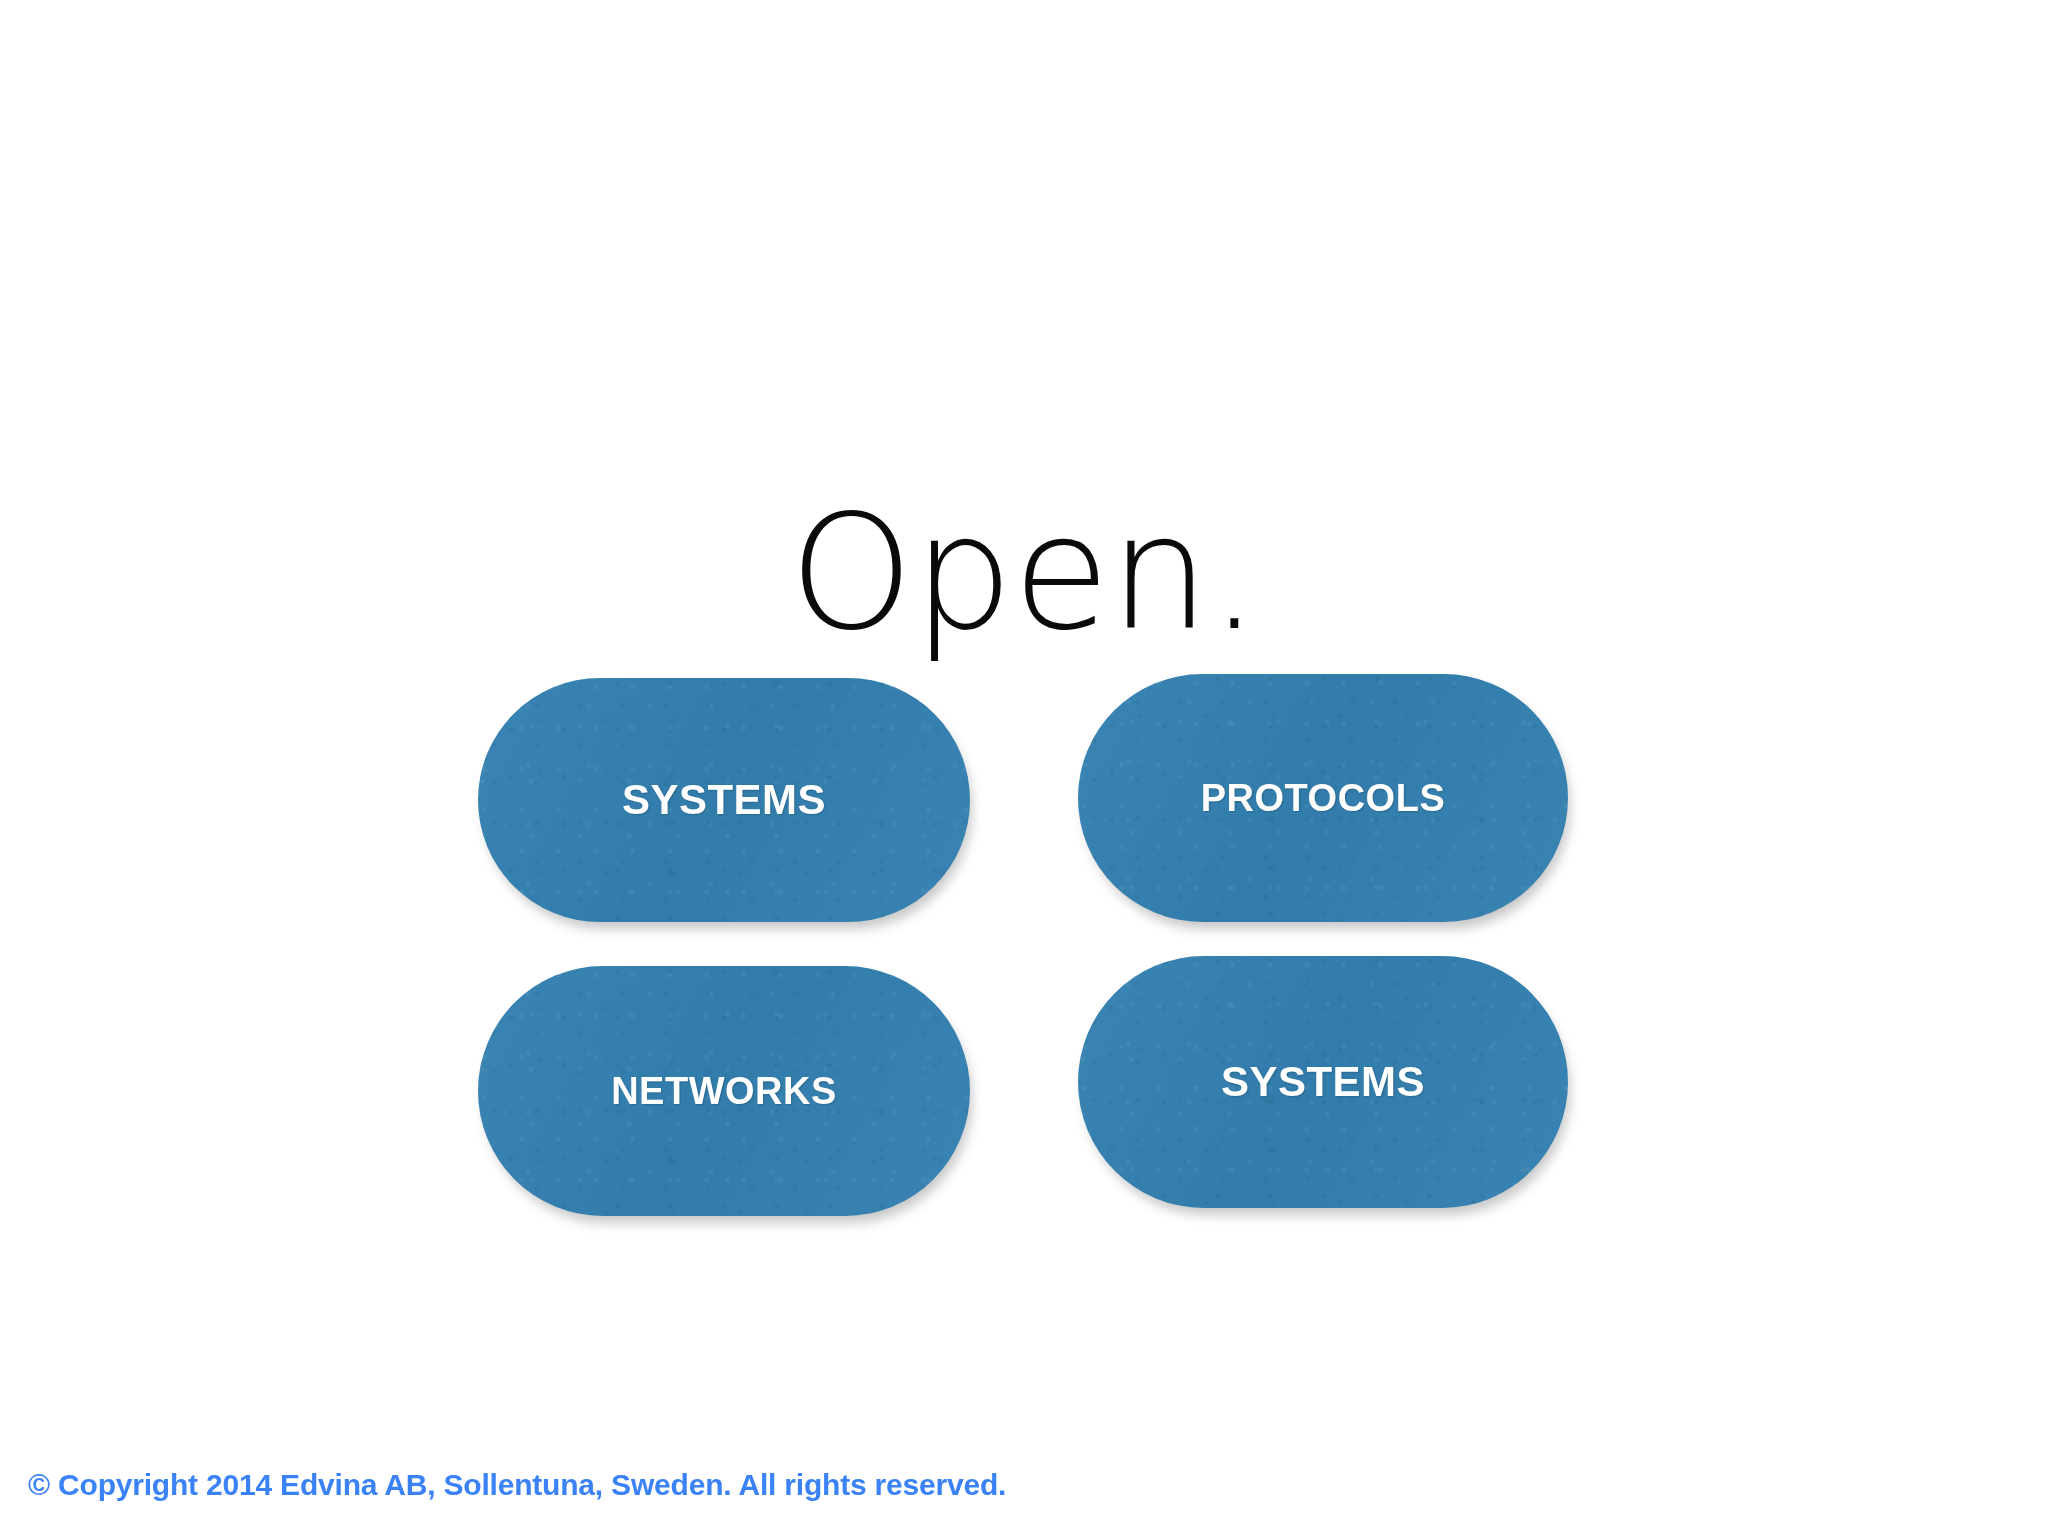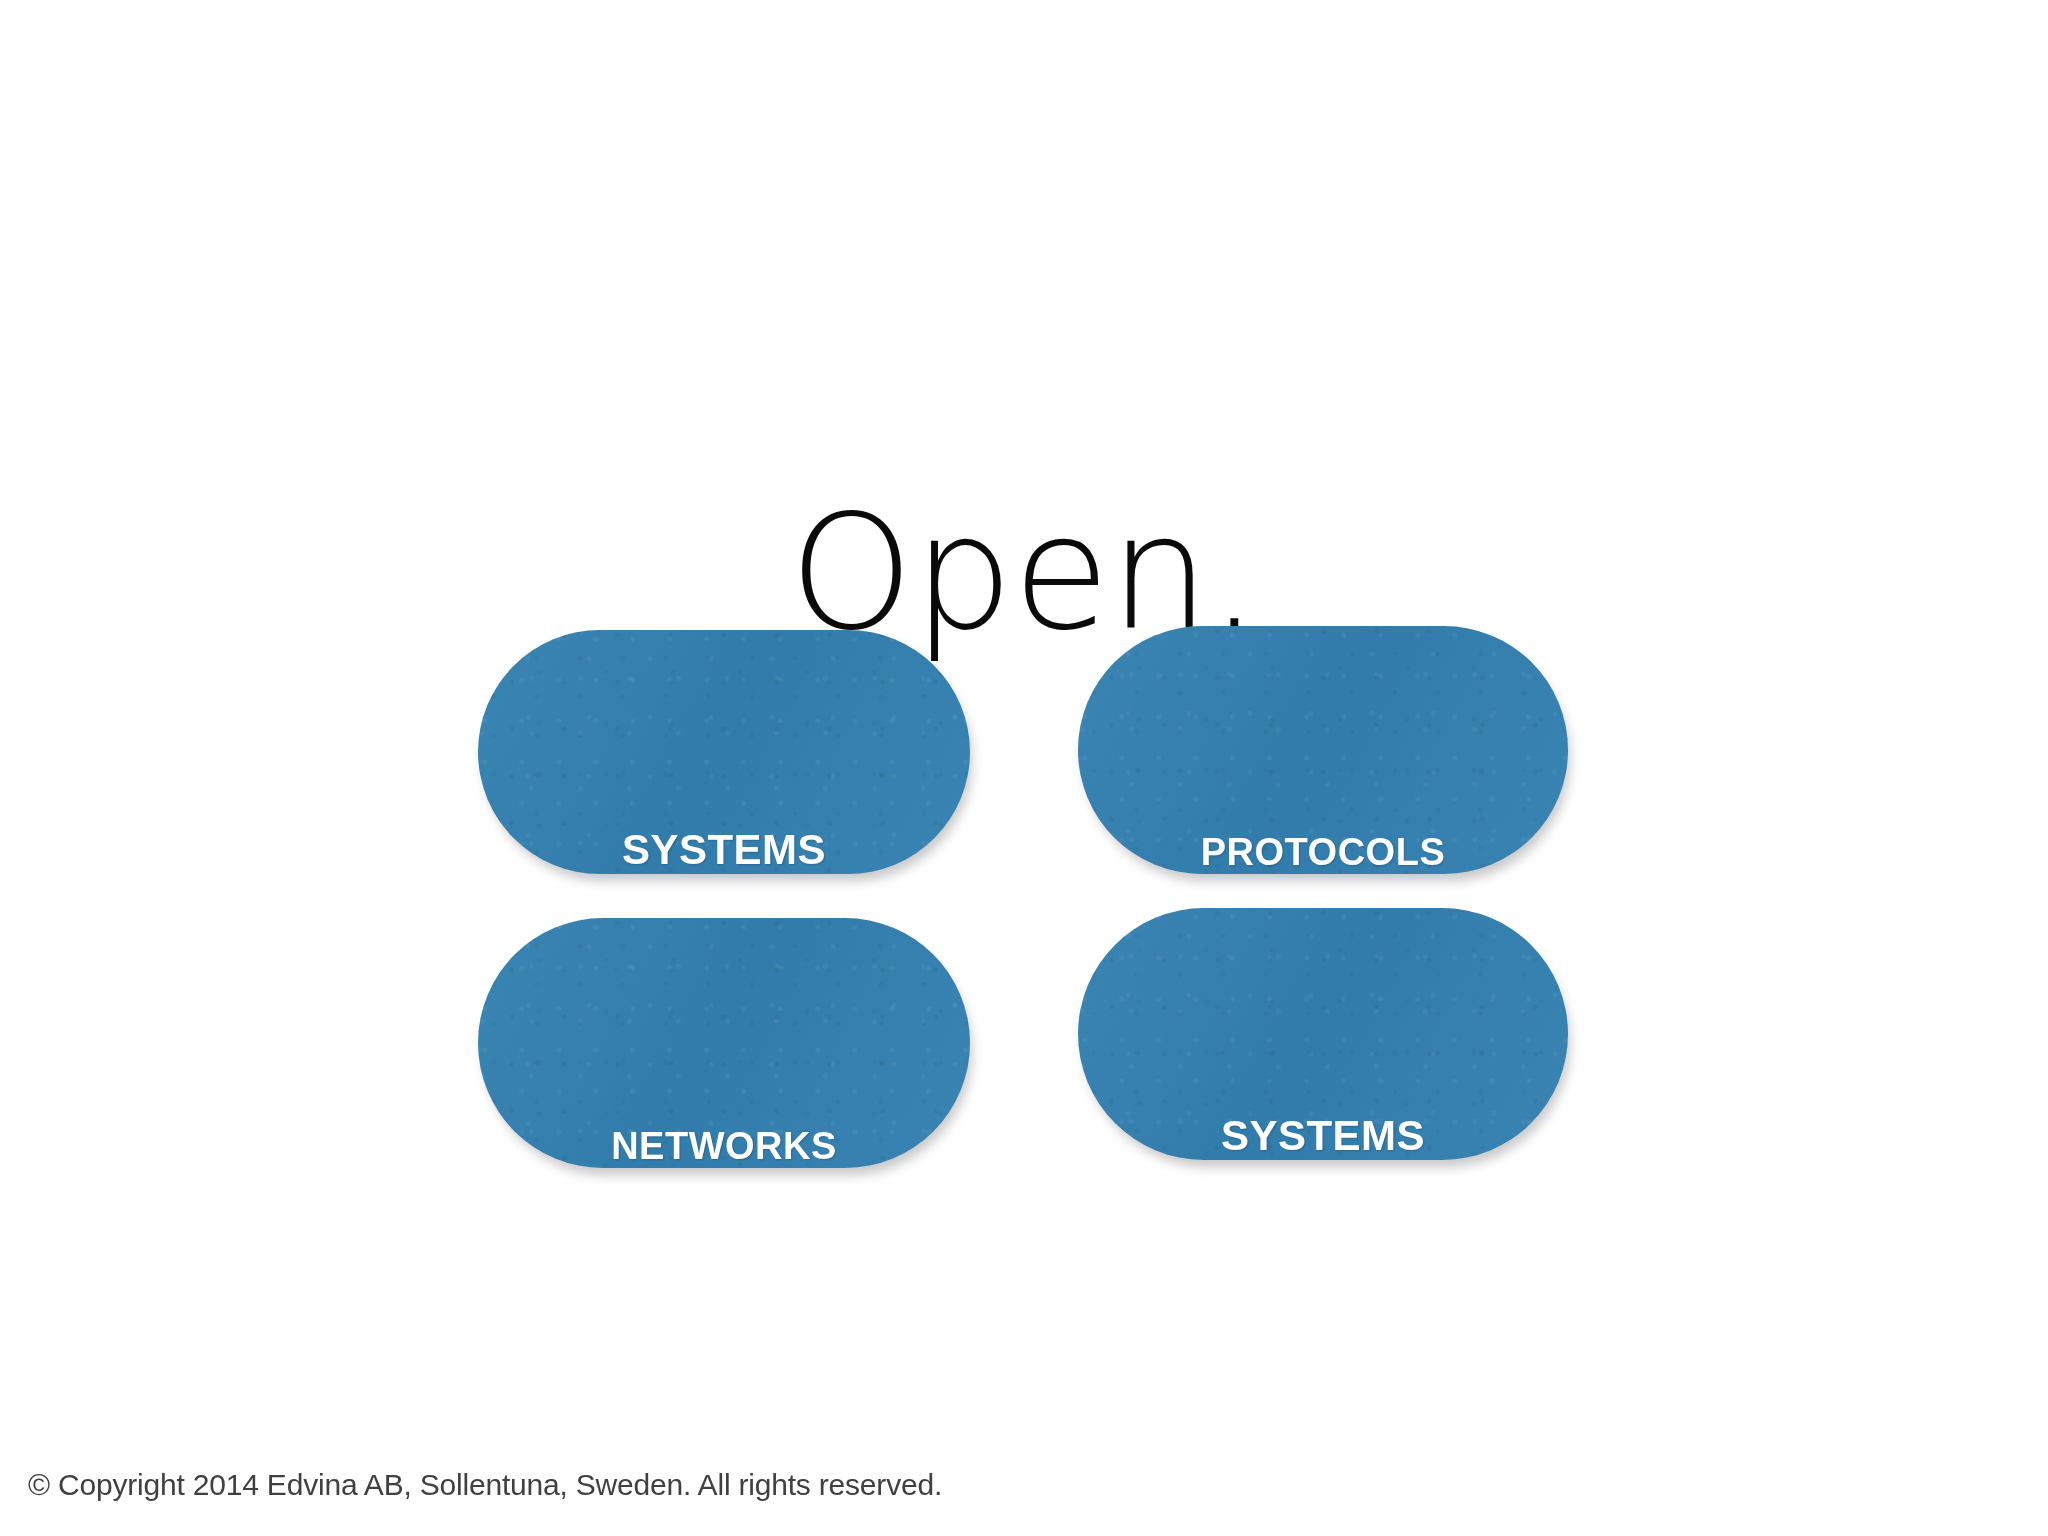--- a/index.html
+++ b/index.html
@@ -42,34 +42,35 @@
     position: absolute;
     left: 470px;
     top: 626px;
     width: 1110px;
     height: 540px;
   }
 
   .pill {
     position: absolute;
     display: flex;
-    align-items: flex-end;
+    align-items: center;
     justify-content: center;
     box-sizing: border-box;
     background-color: #3380b0;
     background-image:
       radial-gradient(circle at 18% 22%, rgba(255,255,255,0.055) 0 2px, rgba(0,0,0,0) 3px),
       radial-gradient(circle at 63% 11%, rgba(0,0,0,0.05) 0 2px, rgba(0,0,0,0) 3px),
       radial-gradient(circle at 82% 48%, rgba(255,255,255,0.05) 0 2px, rgba(0,0,0,0) 3px),
       radial-gradient(circle at 37% 71%, rgba(0,0,0,0.045) 0 2px, rgba(0,0,0,0) 3px),
       radial-gradient(circle at 9%  88%, rgba(255,255,255,0.05) 0 2px, rgba(0,0,0,0) 3px),
       radial-gradient(circle at 91% 83%, rgba(0,0,0,0.04) 0 2px, rgba(0,0,0,0) 3px),
       linear-gradient(118deg, rgba(255,255,255,0.035) 0%, rgba(0,0,0,0.03) 48%, rgba(255,255,255,0.03) 100%);
     background-size: 37px 41px, 53px 47px, 61px 59px, 43px 39px, 49px 55px, 67px 51px, 100% 100%;
     box-shadow: 4px 9px 12px -2px rgba(0,0,0,0.22);
+    margin-top: 48px;
   }
 
   .pill-label {
     color: #ffffff;
     font-family: "Liberation Sans", "DejaVu Sans", sans-serif;
     font-weight: bold;
     letter-spacing: 0.5px;
     text-shadow: 1px 1px 2px rgba(0,0,0,0.18);
     white-space: nowrap;
     -webkit-font-smoothing: antialiased;
@@ -84,22 +85,22 @@
   .size-lg { font-size: 38px; }
   .size-md { font-size: 42px; }
 
   
   .footer-copyright {
     position: absolute;
     left: 28px;
     top: 1468px;
     font-family: "Liberation Sans", "DejaVu Sans", sans-serif;
     font-size: 30px;
-    font-weight: normal;
-    color: #404040;
+    font-weight: bold;
+    color: #3b82f6;
     letter-spacing: -0.2px;
     white-space: nowrap;
   }
 </style>
 </head>
 <body>
 
 <div class="slide">
 
   <h1 class="slide-title">Open.</h1>

